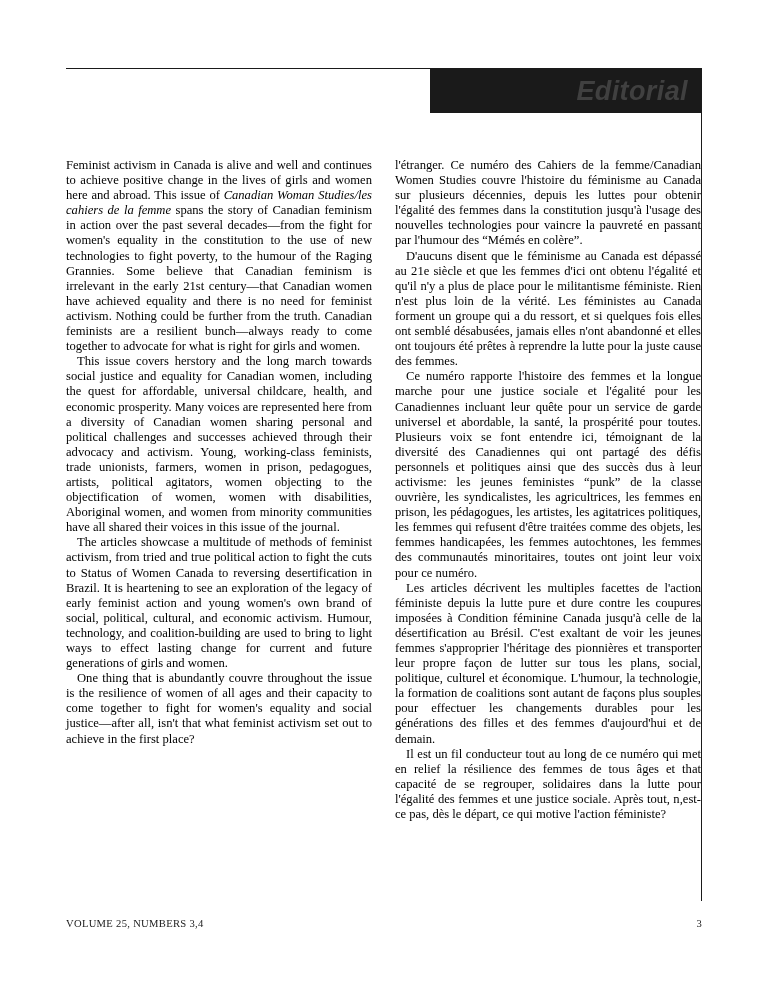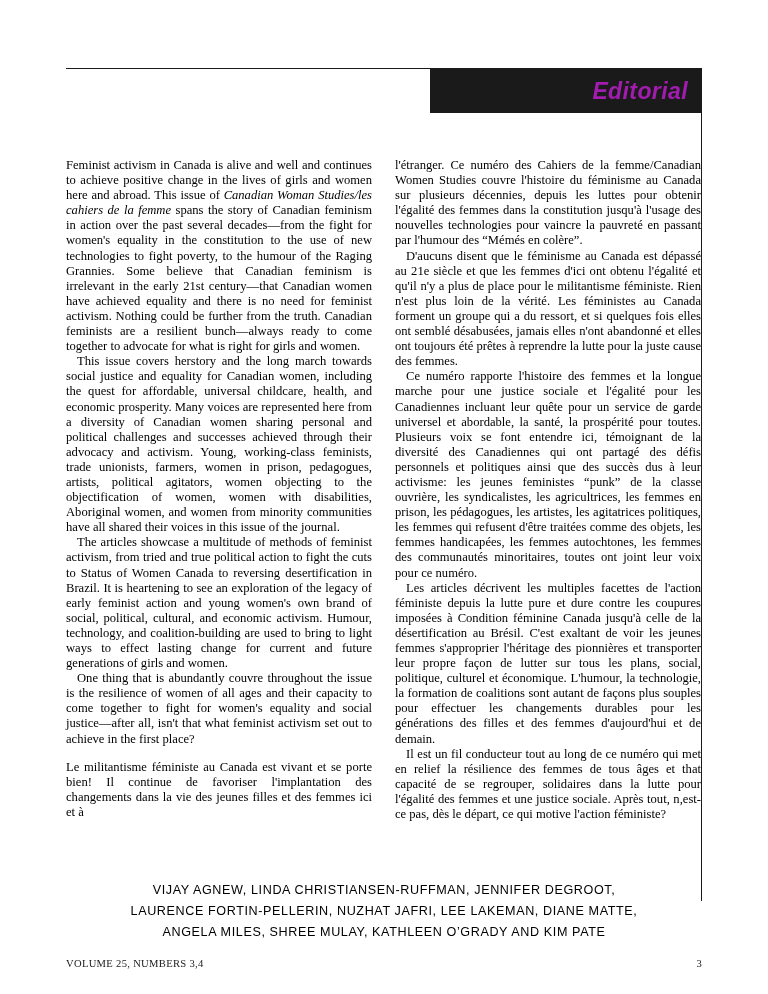--- a/index.html
+++ b/index.html
@@ -38,25 +38,25 @@
     background: #1a1a1a;
   }
   .header-title {
     position: absolute;
     left: 430px;
     top: 69px;
     width: 258px;
     height: 44px;
     line-height: 44px;
     text-align: right;
-    color: #a21caf;
+    color: #404040;
     font-family: "Liberation Sans", sans-serif;
     font-weight: bold;
     font-style: italic;
-    font-size: 23px;
+    font-size: 27px;
     letter-spacing: 0.4px;
   }
   .header-vrule {
     position: absolute;
     left: 701px;
     top: 69px;
     width: 1px;
     height: 832px;
     background: #1a1a1a;
   }
@@ -103,21 +103,21 @@
     font-size: 12.6px;
     letter-spacing: 0.6px;
     line-height: 21px;
     color: #000000;
   }
 
   
   .footer {
     position: absolute;
     left: 66px;
-    top: 958px;
+    top: 918px;
     width: 636px;
     display: flex;
     justify-content: space-between;
     align-items: baseline;
     font-family: "Liberation Serif", serif;
     font-size: 10.6px;
     letter-spacing: 0.3px;
     color: #1a1a1a;
   }
 </style>
@@ -130,35 +130,29 @@
   <div class="header-band"></div>
   <div class="header-title">Editorial</div>
   <div class="header-vrule"></div>
 
   <div class="columns">
     <div class="col" id="col-left">
         <p class="noindent"><span>Feminist activism in Canada is alive and well and continues to achieve positive change in the lives of girls and women here and abroad. This issue of </span><i>Canadian Woman Studies/les cahiers de la femme</i><span> spans the story of Canadian feminism in action over the past several decades—from the fight for women's equality in the constitution to the use of new technologies to fight poverty, to the humour of the Raging Grannies. Some believe that Canadian feminism is irrelevant in the early 21st century—that Canadian women have achieved equality and there is no need for feminist activism. Nothing could be further from the truth. Canadian feminists are a resilient bunch—always ready to come together to advocate for what is right for girls and women.</span></p>
         <p><span>This issue covers herstory and the long march towards social justice and equality for Canadian women, including the quest for affordable, universal childcare, health, and economic prosperity. Many voices are represented here from a diversity of Canadian women sharing personal and political challenges and successes achieved through their advocacy and activism. Young, working-class feminists, trade unionists, farmers, women in prison, pedagogues, artists, political agitators, women objecting to the objectification of women, women with disabilities, Aboriginal women, and women from minority communities have all shared their voices in this issue of the journal.</span></p>
         <p><span>The articles showcase a multitude of methods of feminist activism, from tried and true political action to fight the cuts to Status of Women Canada to reversing desertification in Brazil. It is heartening to see an exploration of the legacy of early feminist action and young women's own brand of social, political, cultural, and economic activism. Humour, technology, and coalition-building are used to bring to light ways to effect lasting change for current and future generations of girls and women.</span></p>
         <p><span>One thing that is abundantly couvre throughout the issue is the resilience of women of all ages and their capacity to come together to fight for women's equality and social justice—after all, isn't that what feminist activism set out to achieve in the first place?</span></p>
-        <p class="noindent gap"><span>Le militantisme féministe au Canada est vivant et se porte bien! Il continue de favoriser l'implantation des changements dans la vie des jeunes filles et des femmes ici et à</span></p>
       </div>
     <div class="col" id="col-right">
         <p class="noindent"><span>l'étranger. Ce numéro des Cahiers de la femme/Canadian Women Studies couvre l'histoire du féminisme au Canada sur plusieurs décennies, depuis les luttes pour obtenir l'égalité des femmes dans la constitution jusqu'à l'usage des nouvelles technologies pour vaincre la pauvreté en passant par l'humour des “Mémés en colère”.</span></p>
         <p><span>D'aucuns disent que le féminisme au Canada est dépassé au 21e siècle et que les femmes d'ici ont obtenu l'égalité et qu'il n'y a plus de place pour le militantisme féministe. Rien n'est plus loin de la vérité. Les féministes au Canada forment un groupe qui a du ressort, et si quelques fois elles ont semblé désabusées, jamais elles n'ont abandonné et elles ont toujours été prêtes à reprendre la lutte pour la juste cause des femmes.</span></p>
         <p><span>Ce numéro rapporte l'histoire des femmes et la longue marche pour une justice sociale et l'égalité pour les Canadiennes incluant leur quête pour un service de garde universel et abordable, la santé, la prospérité pour toutes. Plusieurs voix se font entendre ici, témoignant de la diversité des Canadiennes qui ont partagé des défis personnels et politiques ainsi que des succès dus à leur activisme: les jeunes feministes “punk” de la classe ouvrière, les syndicalistes, les agricultrices, les femmes en prison, les pédagogues, les artistes, les agitatrices politiques, les femmes qui refusent d'être traitées comme des objets, les femmes handicapées, les femmes autochtones, les femmes des communautés minoritaires, toutes ont joint leur voix pour ce numéro.</span></p>
         <p><span>Les articles décrivent les multiples facettes de l'action féministe depuis la lutte pure et dure contre les coupures imposées à Condition féminine Canada jusqu'à celle de la désertification au Brésil. C'est exaltant de voir les jeunes femmes s'approprier l'héritage des pionnières et transporter leur propre façon de lutter sur tous les plans, social, politique, culturel et économique. L'humour, la technologie, la formation de coalitions sont autant de façons plus souples pour effectuer les changements durables pour les générations des filles et des femmes d'aujourd'hui et de demain.</span></p>
         <p><span>Il est un fil conducteur tout au long de ce numéro qui met en relief la résilience des femmes de tous âges et that capacité de se regrouper, solidaires dans la lutte pour l'égalité des femmes et une justice sociale. Après tout, n,est-ce pas, dès le départ, ce qui motive l'action féministe?</span></p>
       </div>
   </div>
 
-  <div class="authors" id="authors-block">
-      <div>VIJAY AGNEW, LINDA CHRISTIANSEN-RUFFMAN, JENNIFER DEGROOT,</div>
-      <div>LAURENCE FORTIN-PELLERIN, NUZHAT JAFRI, LEE LAKEMAN, DIANE MATTE,</div>
-      <div>ANGELA MILES, SHREE MULAY, KATHLEEN O’GRADY AND KIM PATE</div>
-    </div>
 
   <div class="footer">
     <span>VOLUME 25, NUMBERS 3,4</span>
     <span>3</span>
   </div>
 
 </div>
 
 </body></html>

